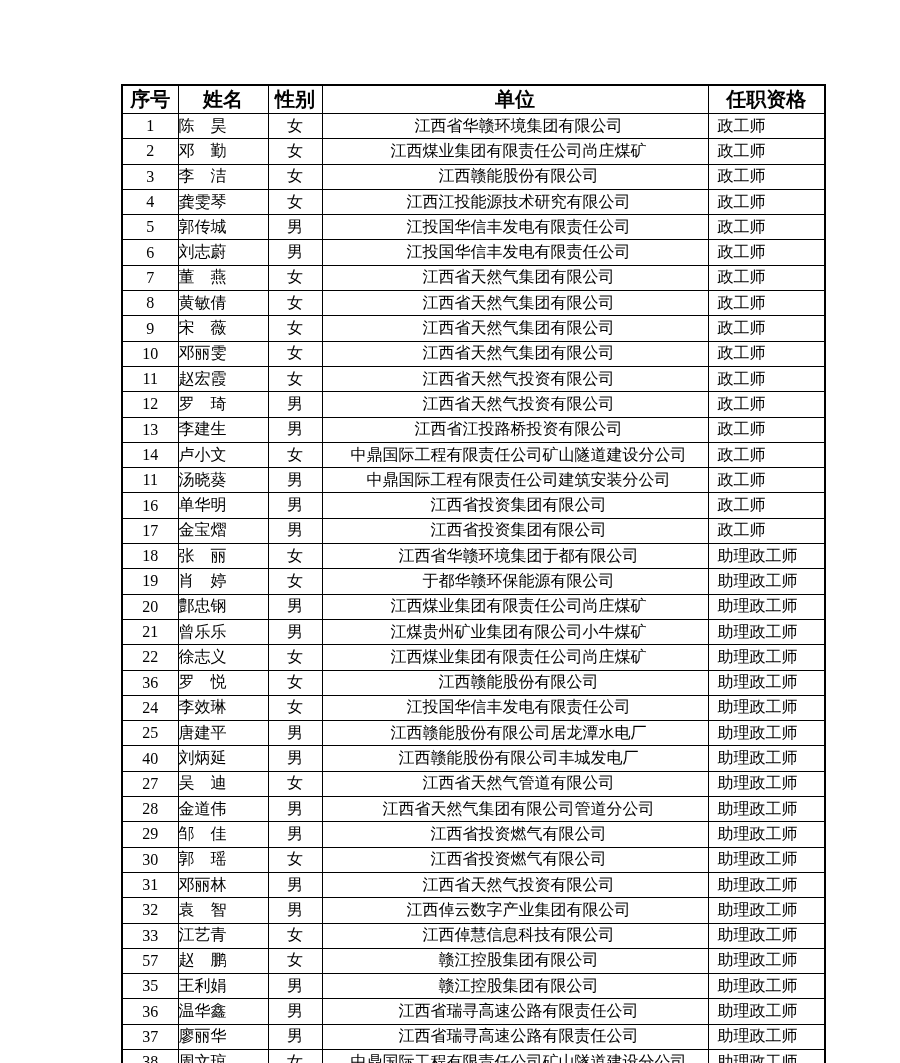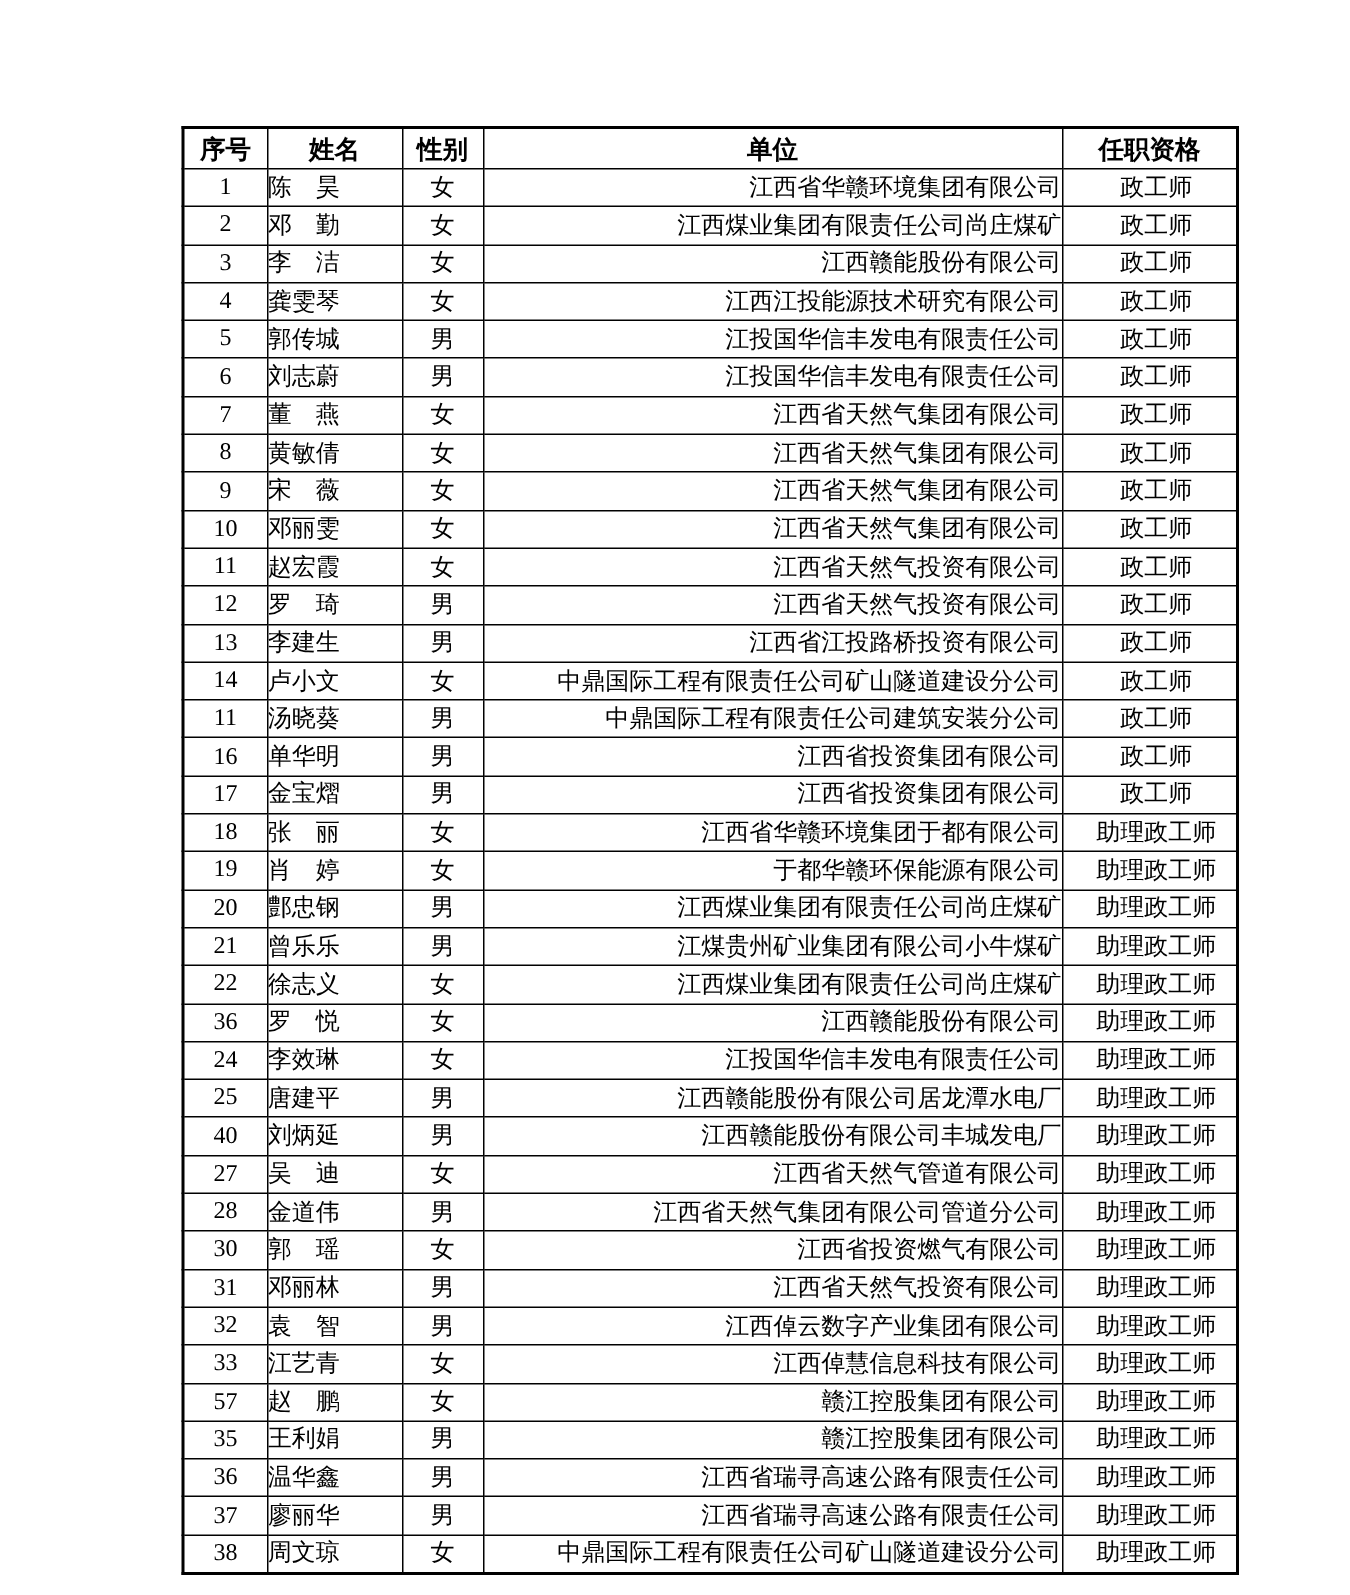--- a/index.html
+++ b/index.html
@@ -27,40 +27,40 @@
   }
   .doc-table th, .doc-table td {
     border: 1px solid #000000;
     overflow: hidden;
     white-space: nowrap;
     padding: 0;
     vertical-align: middle;
   }
   .doc-table thead th {
     height: 26px;
-    font-size: 17px;
+    font-size: 20px;
     font-weight: bold;
   }
   .doc-table tbody td {
     height: 24.3px;
     font-size: 16px;
     font-weight: normal;
   }
   td.c-index {
     text-align: center;
     font-size: 15px;
   }
   td.c-name { text-align: left; }
   td.c-gender { text-align: center; }
   td.c-unit {
-    text-align: right;
+    text-align: center;
     padding-left: 7px;
   }
   td.c-qual {
-    text-align: center;
+    text-align: left;
     padding-left: 9px;
   }
 </style>
 </head>
 <body>
 
 <div class="page">
   <table class="doc-table">
     <colgroup>
       <col style="width:56px">
@@ -269,20 +269,27 @@
           <td class="c-qual">助理政工师</td>
         </tr>
         <tr>
           <td class="c-index">28</td>
           <td class="c-name">金道伟</td>
           <td class="c-gender">男</td>
           <td class="c-unit">江西省天然气集团有限公司管道分公司</td>
           <td class="c-qual">助理政工师</td>
         </tr>
         <tr>
+          <td class="c-index">29</td>
+          <td class="c-name">邹　佳</td>
+          <td class="c-gender">男</td>
+          <td class="c-unit">江西省投资燃气有限公司</td>
+          <td class="c-qual">助理政工师</td>
+        </tr>
+        <tr>
           <td class="c-index">30</td>
           <td class="c-name">郭　瑶</td>
           <td class="c-gender">女</td>
           <td class="c-unit">江西省投资燃气有限公司</td>
           <td class="c-qual">助理政工师</td>
         </tr>
         <tr>
           <td class="c-index">31</td>
           <td class="c-name">邓丽林</td>
           <td class="c-gender">男</td>

